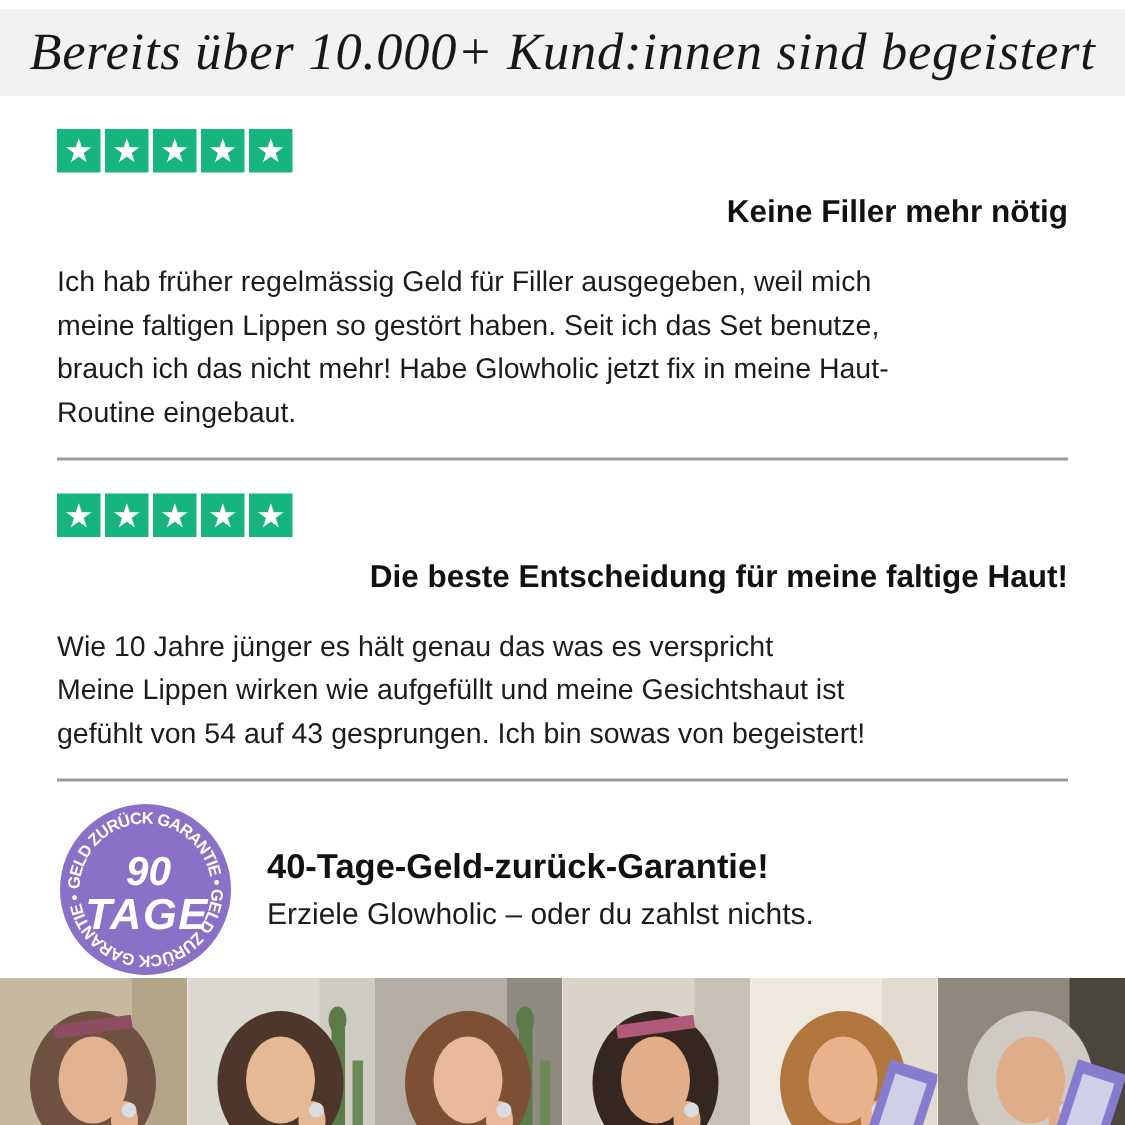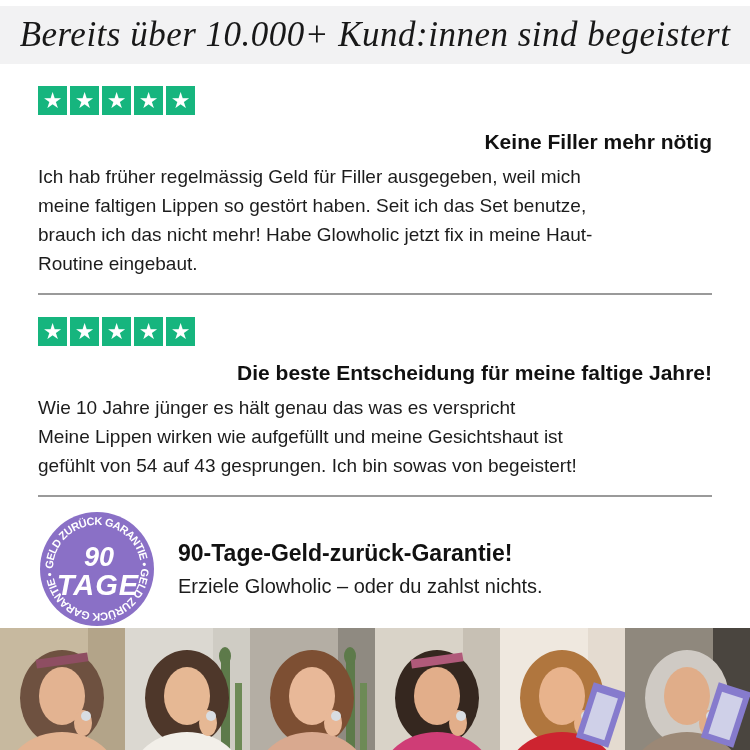--- a/index.html
+++ b/index.html
@@ -11,21 +11,21 @@
   .banner { margin-top:6px; height:58px; background:#f2f2f3; display:flex; align-items:center; justify-content:center; flex:0 0 auto; }
   .banner h1 { font-family:"Liberation Serif","DejaVu Serif",serif; font-style:italic; font-weight:400; font-size:35px; color:#181818; letter-spacing:0.5px; white-space:nowrap; }
 
   
   .content { flex:1 1 auto; padding:0 38px; }
 
   .stars { display:flex; gap:3px; margin-top:22px; }
   .star-box { width:29px; height:29px; background:#16b57e; display:flex; align-items:center; justify-content:center; color:#ffffff; font-size:22px; line-height:1; }
 
   .review h2 { font-size:21px; font-weight:700; margin-top:15px; color:#111111;text-align:right; }
-  .review p { font-size:19px; line-height:29px; margin-top:8px; color:#1c1c1c; white-space:pre-line; }
+  .review p { font-size:19px; line-height:29px; margin-top:20px; color:#1c1c1c; white-space:pre-line; }
 
   hr.divider { border:none; border-top:2px solid #9a9a9a; margin:15px 0 0 0; }
 
   
   .guarantee { display:flex; align-items:center; gap:22px; margin-top:13px; }
   .badge-wrap { flex:0 0 auto; width:118px; height:118px; }
   .guarantee-text h3 { font-size:23px; font-weight:700; color:#111111; }
   .guarantee-text p { font-size:20px; margin-top:8px; color:#1c1c1c; }
 
   .badge-ring { font-size:11px; font-weight:700; letter-spacing:1.2px; fill:#ffffff; }
@@ -66,21 +66,21 @@
     <hr class="divider">
 
     <section class="review">
       <div class="stars">
           <span class="star-box" style="background: rgb(22, 181, 126);">★</span>
           <span class="star-box" style="background: rgb(22, 181, 126);">★</span>
           <span class="star-box" style="background: rgb(22, 181, 126);">★</span>
           <span class="star-box" style="background: rgb(22, 181, 126);">★</span>
           <span class="star-box" style="background: rgb(22, 181, 126);">★</span>
         </div>
-      <h2>Die beste Entscheidung für meine faltige Jahre!</h2>
+      <h2>Die beste Entscheidung für meine faltige Haut!</h2>
       <p>Wie 10 Jahre jünger es hält genau das was es verspricht
 Meine Lippen wirken wie aufgefüllt und meine Gesichtshaut ist
 gefühlt von 54 auf 43 gesprungen. Ich bin sowas von begeistert!</p>
     </section>
 
     <hr class="divider">
 
     <section class="guarantee">
       <div class="badge-wrap">
         <svg viewBox="0 0 118 118" xmlns="http://www.w3.org/2000/svg" aria-hidden="true">
@@ -89,21 +89,21 @@
             <path id="ringPath" d="M 15 59 A 44 44 0 1 1 103 59 A 44 44 0 1 1 15 59"></path>
           </defs>
           <text class="badge-ring">
             <textPath href="#ringPath" startOffset="0" textLength="274">GELD ZURÜCK GARANTIE • GELD ZURÜCK GARANTIE •</textPath>
           </text>
           <text class="badge-num" x="61" y="56" text-anchor="middle">90</text>
           <text class="badge-tage" x="60" y="85" text-anchor="middle">TAGE</text>
         </svg>
       </div>
       <div class="guarantee-text">
-        <h3>90-Tage-Geld-zurück-Garantie!</h3>
+        <h3>40-Tage-Geld-zurück-Garantie!</h3>
         <p>Erziele Glowholic – oder du zahlst nichts.</p>
       </div>
     </section>
 
   </main>
 
   <div class="photo-strip">
       <div class="photo" title="woman with headband applying serum to neck">
         <svg viewBox="0 0 125 137" preserveAspectRatio="none">
           <rect x="0" y="0" width="125" height="137" fill="#c7b99f"></rect>

